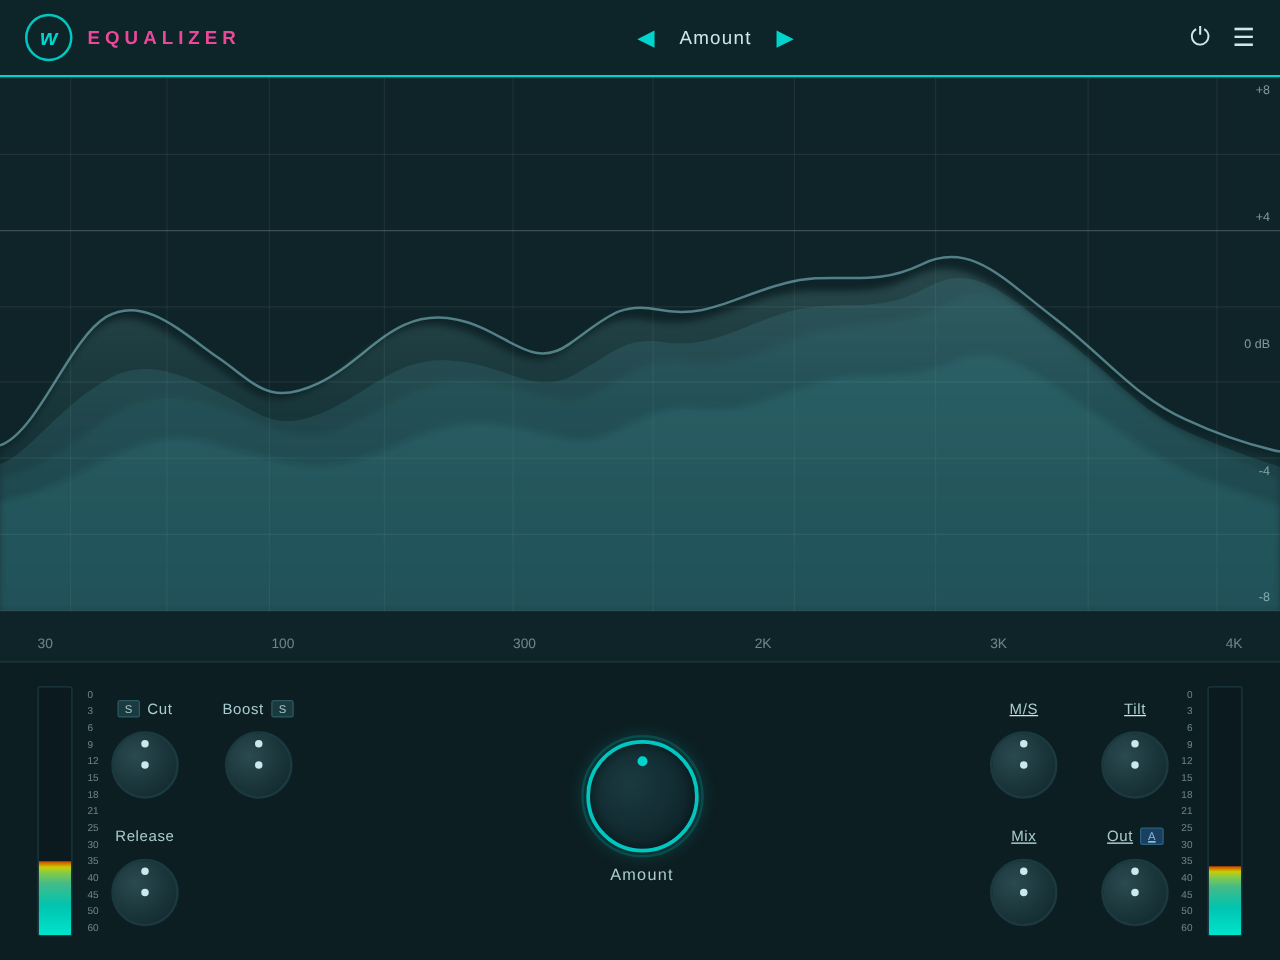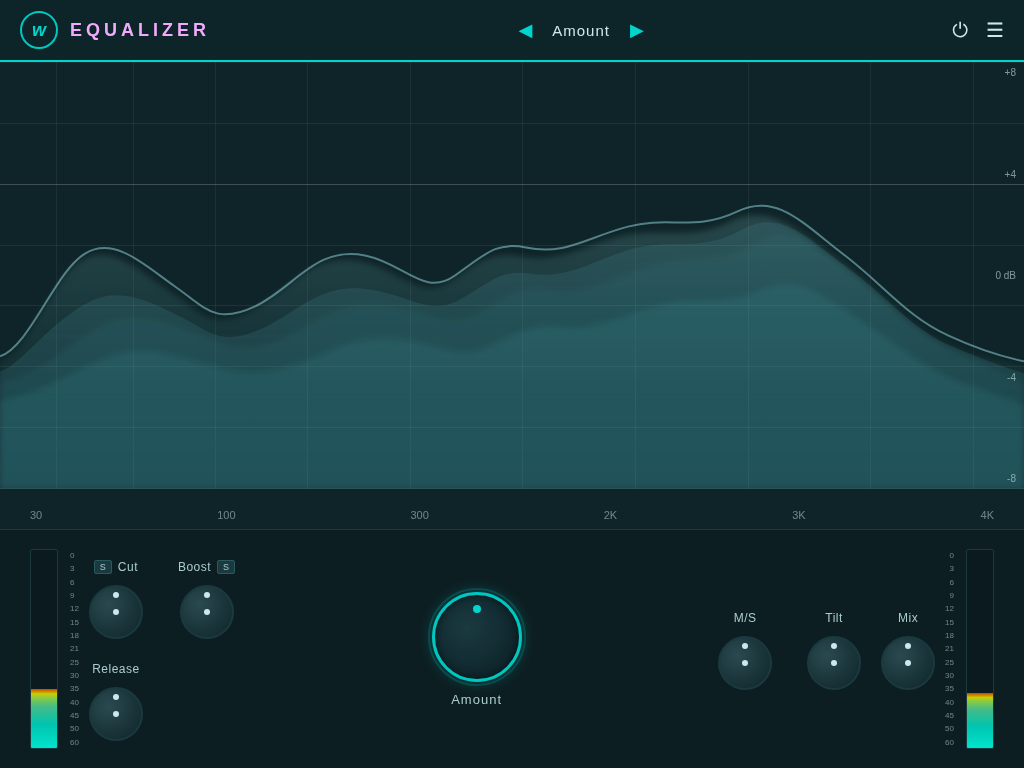--- a/index.html
+++ b/index.html
@@ -34,24 +34,24 @@
       border: 2px solid #00c8c0;
       display: flex;
       align-items: center;
       justify-content: center;
       font-style: italic;
       font-weight: bold;
       font-size: 18px;
       color: #00d4cc;
     }
     .app-title {
-      font-size: 18px;
+      font-size: 15px;
       font-weight: bold;
       letter-spacing: 4px;
-      color: #f0abfc;
+      color: #ec4899;
     }
     #header-center {
       display: flex;
       align-items: center;
       gap: 20px;
     }
     .nav-arrow {
       color: #00d4cc;
       font-size: 18px;
       cursor: pointer;
@@ -447,21 +447,21 @@
       </div>
     </div>
 
     <div class="knob-large-container" style="margin: 0 30px;">
       <div class="knob-large">
         <div class="knob-dot"></div>
       </div>
       <span class="amount-label">Amount</span>
     </div>
 
-    <div style="display:flex;flex-direction:row;gap:20px;">
+    <div style="display:flex;flex-direction:column;gap:20px;text-decoration:underline;">
       <div style="display:flex;gap:35px;">
 
         <div class="knob-group">
           <div class="knob-label-row">
             <span class="knob-label">M/S</span>
           </div>
           <div class="knob">
             <div class="knob-dot"></div>
           </div>
         </div>
@@ -479,20 +479,29 @@
 
         <div class="knob-group">
           <div class="knob-label-row">
             <span class="knob-label">Mix</span>
           </div>
           <div class="knob">
             <div class="knob-dot"></div>
           </div>
         </div>
 
+        <div class="knob-group">
+          <div class="knob-label-row">
+            <span class="knob-label">Out</span>
+            <span class="badge badge-blue">A</span>
+          </div>
+          <div class="knob">
+            <div class="knob-dot"></div>
+          </div>
+        </div>
       </div>
     </div>
 
   </div>
 
   <div style="position:relative;display:flex;align-items:center;">
     <div style="display:flex;flex-direction:column;justify-content:space-between;height:200px;padding:2px 0;margin-right:2px;text-align:right;">
       <span style="font-size:8px;color:rgba(200,230,230,0.5);">0</span>
       <span style="font-size:8px;color:rgba(200,230,230,0.5);">3</span>
       <span style="font-size:8px;color:rgba(200,230,230,0.5);">6</span>

